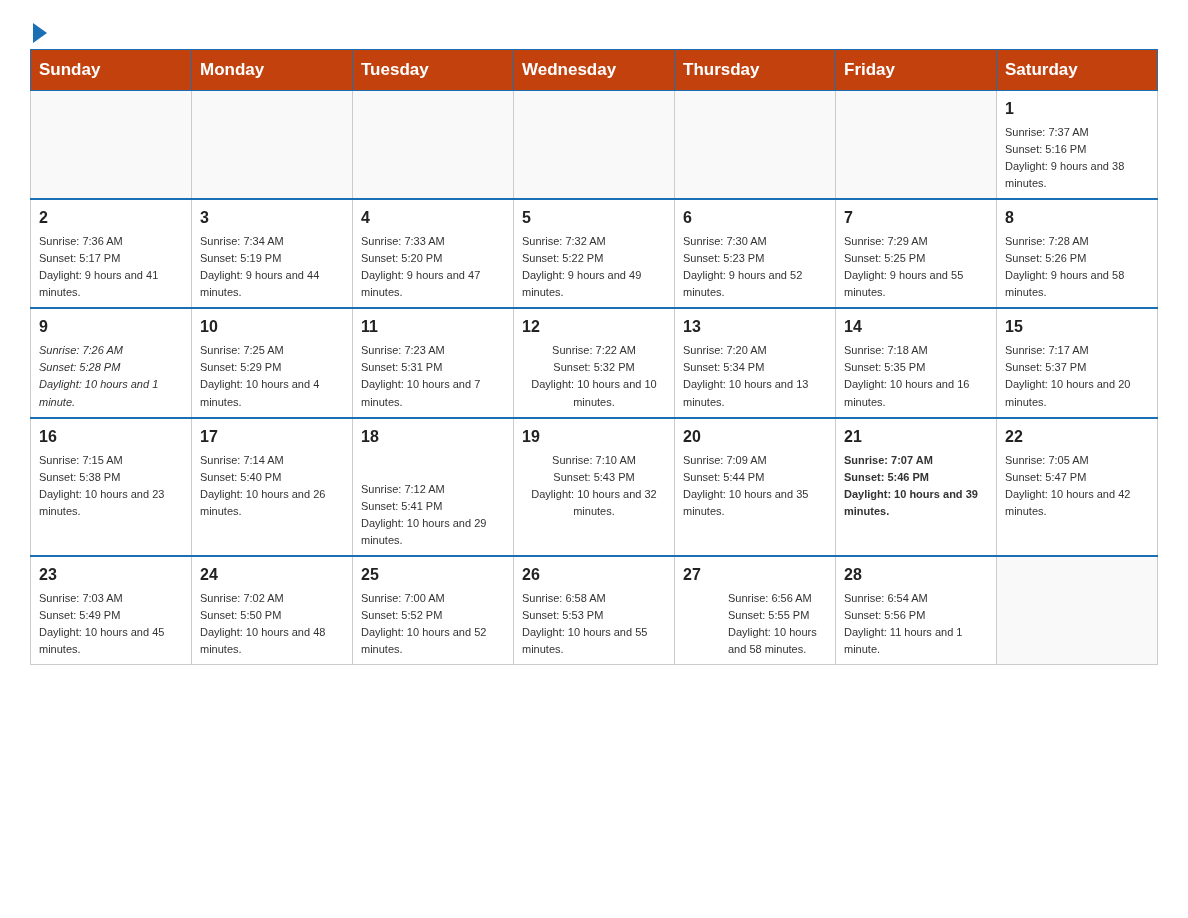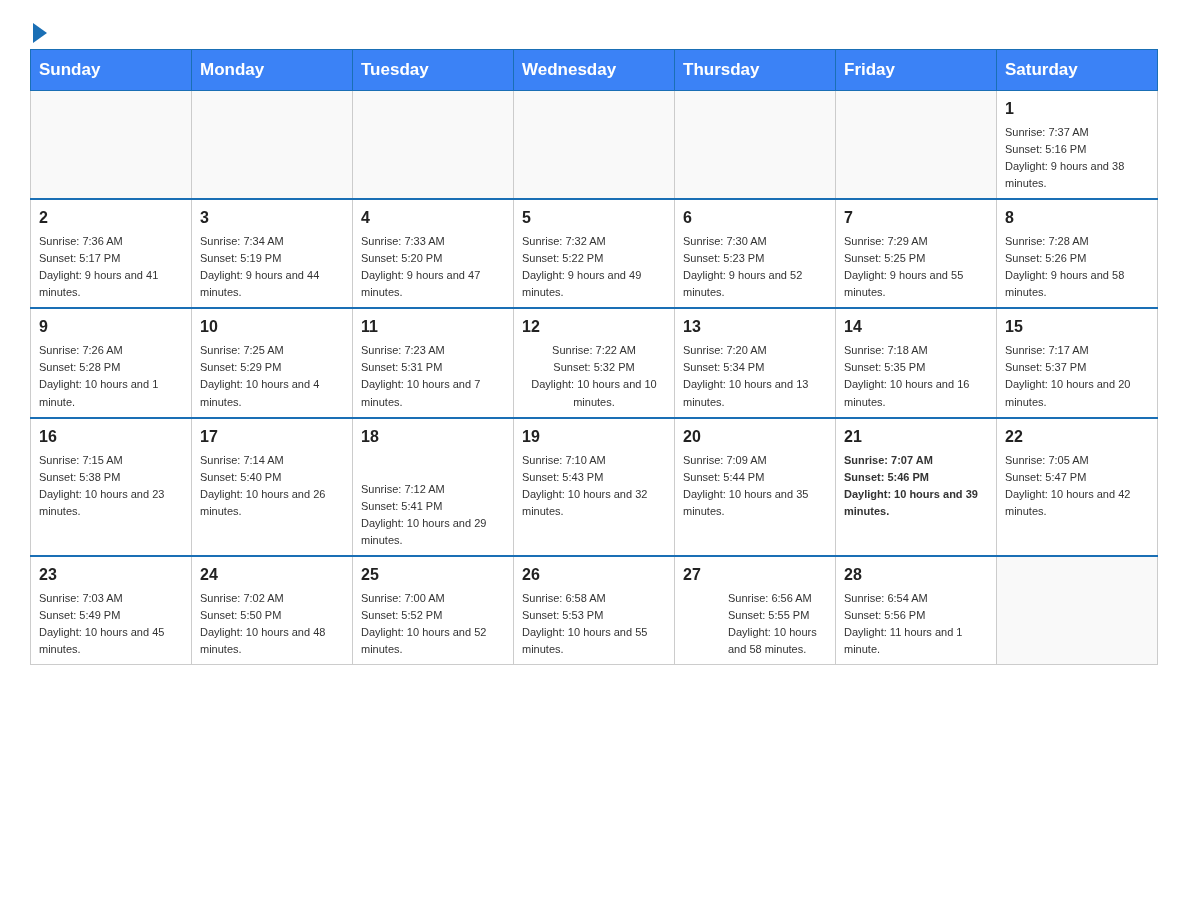--- a/index.html
+++ b/index.html
@@ -60,21 +60,21 @@
       font-size: 20px;
       color: #444;
       margin-top: 4px;
     }
     .calendar {
       width: 100%;
       border-collapse: collapse;
       margin-top: 10px;
     }
     .calendar th {
-      background: #3b82f6;
+      background: #c2410c;
       color: #fff;
       font-size: 17px;
       font-weight: bold;
       padding: 10px 8px;
       text-align: left;
       border: 1px solid #1a6fb5;
     }
     .calendar td {
       vertical-align: top;
       border: 1px solid #ccc;
@@ -188,21 +188,21 @@
         <td>
           <span class="day-number">8</span>
           <div class="day-info" style="white-space: pre-line;">Sunrise: 7:28 AM
 Sunset: 5:26 PM
 Daylight: 9 hours and 58 minutes.</div>
         </td>
       </tr>
       <tr class="row-divider">
         <td>
           <span class="day-number">9</span>
-          <div class="day-info" style="white-space: pre-line;">Sunrise: 7:26 AM
+          <div class="day-info" style="white-space: pre-line; font-style: italic;">Sunrise: 7:26 AM
 Sunset: 5:28 PM
 Daylight: 10 hours and 1 minute.</div>
         </td>
         <td>
           <span class="day-number">10</span>
           <div class="day-info" style="white-space: pre-line;">Sunrise: 7:25 AM
 Sunset: 5:29 PM
 Daylight: 10 hours and 4 minutes.</div>
         </td>
         <td>
@@ -250,21 +250,21 @@
 Daylight: 10 hours and 26 minutes.</div>
         </td>
         <td>
           <span class="day-number">18</span>
           <div class="day-info" style="white-space: pre-line; margin-top: 32px;">Sunrise: 7:12 AM
 Sunset: 5:41 PM
 Daylight: 10 hours and 29 minutes.</div>
         </td>
         <td>
           <span class="day-number">19</span>
-          <div class="day-info" style="white-space: pre-line;">Sunrise: 7:10 AM
+          <div class="day-info" style="white-space: pre-line; text-align: center;">Sunrise: 7:10 AM
 Sunset: 5:43 PM
 Daylight: 10 hours and 32 minutes.</div>
         </td>
         <td>
           <span class="day-number">20</span>
           <div class="day-info" style="white-space: pre-line;">Sunrise: 7:09 AM
 Sunset: 5:44 PM
 Daylight: 10 hours and 35 minutes.</div>
         </td>
         <td>

